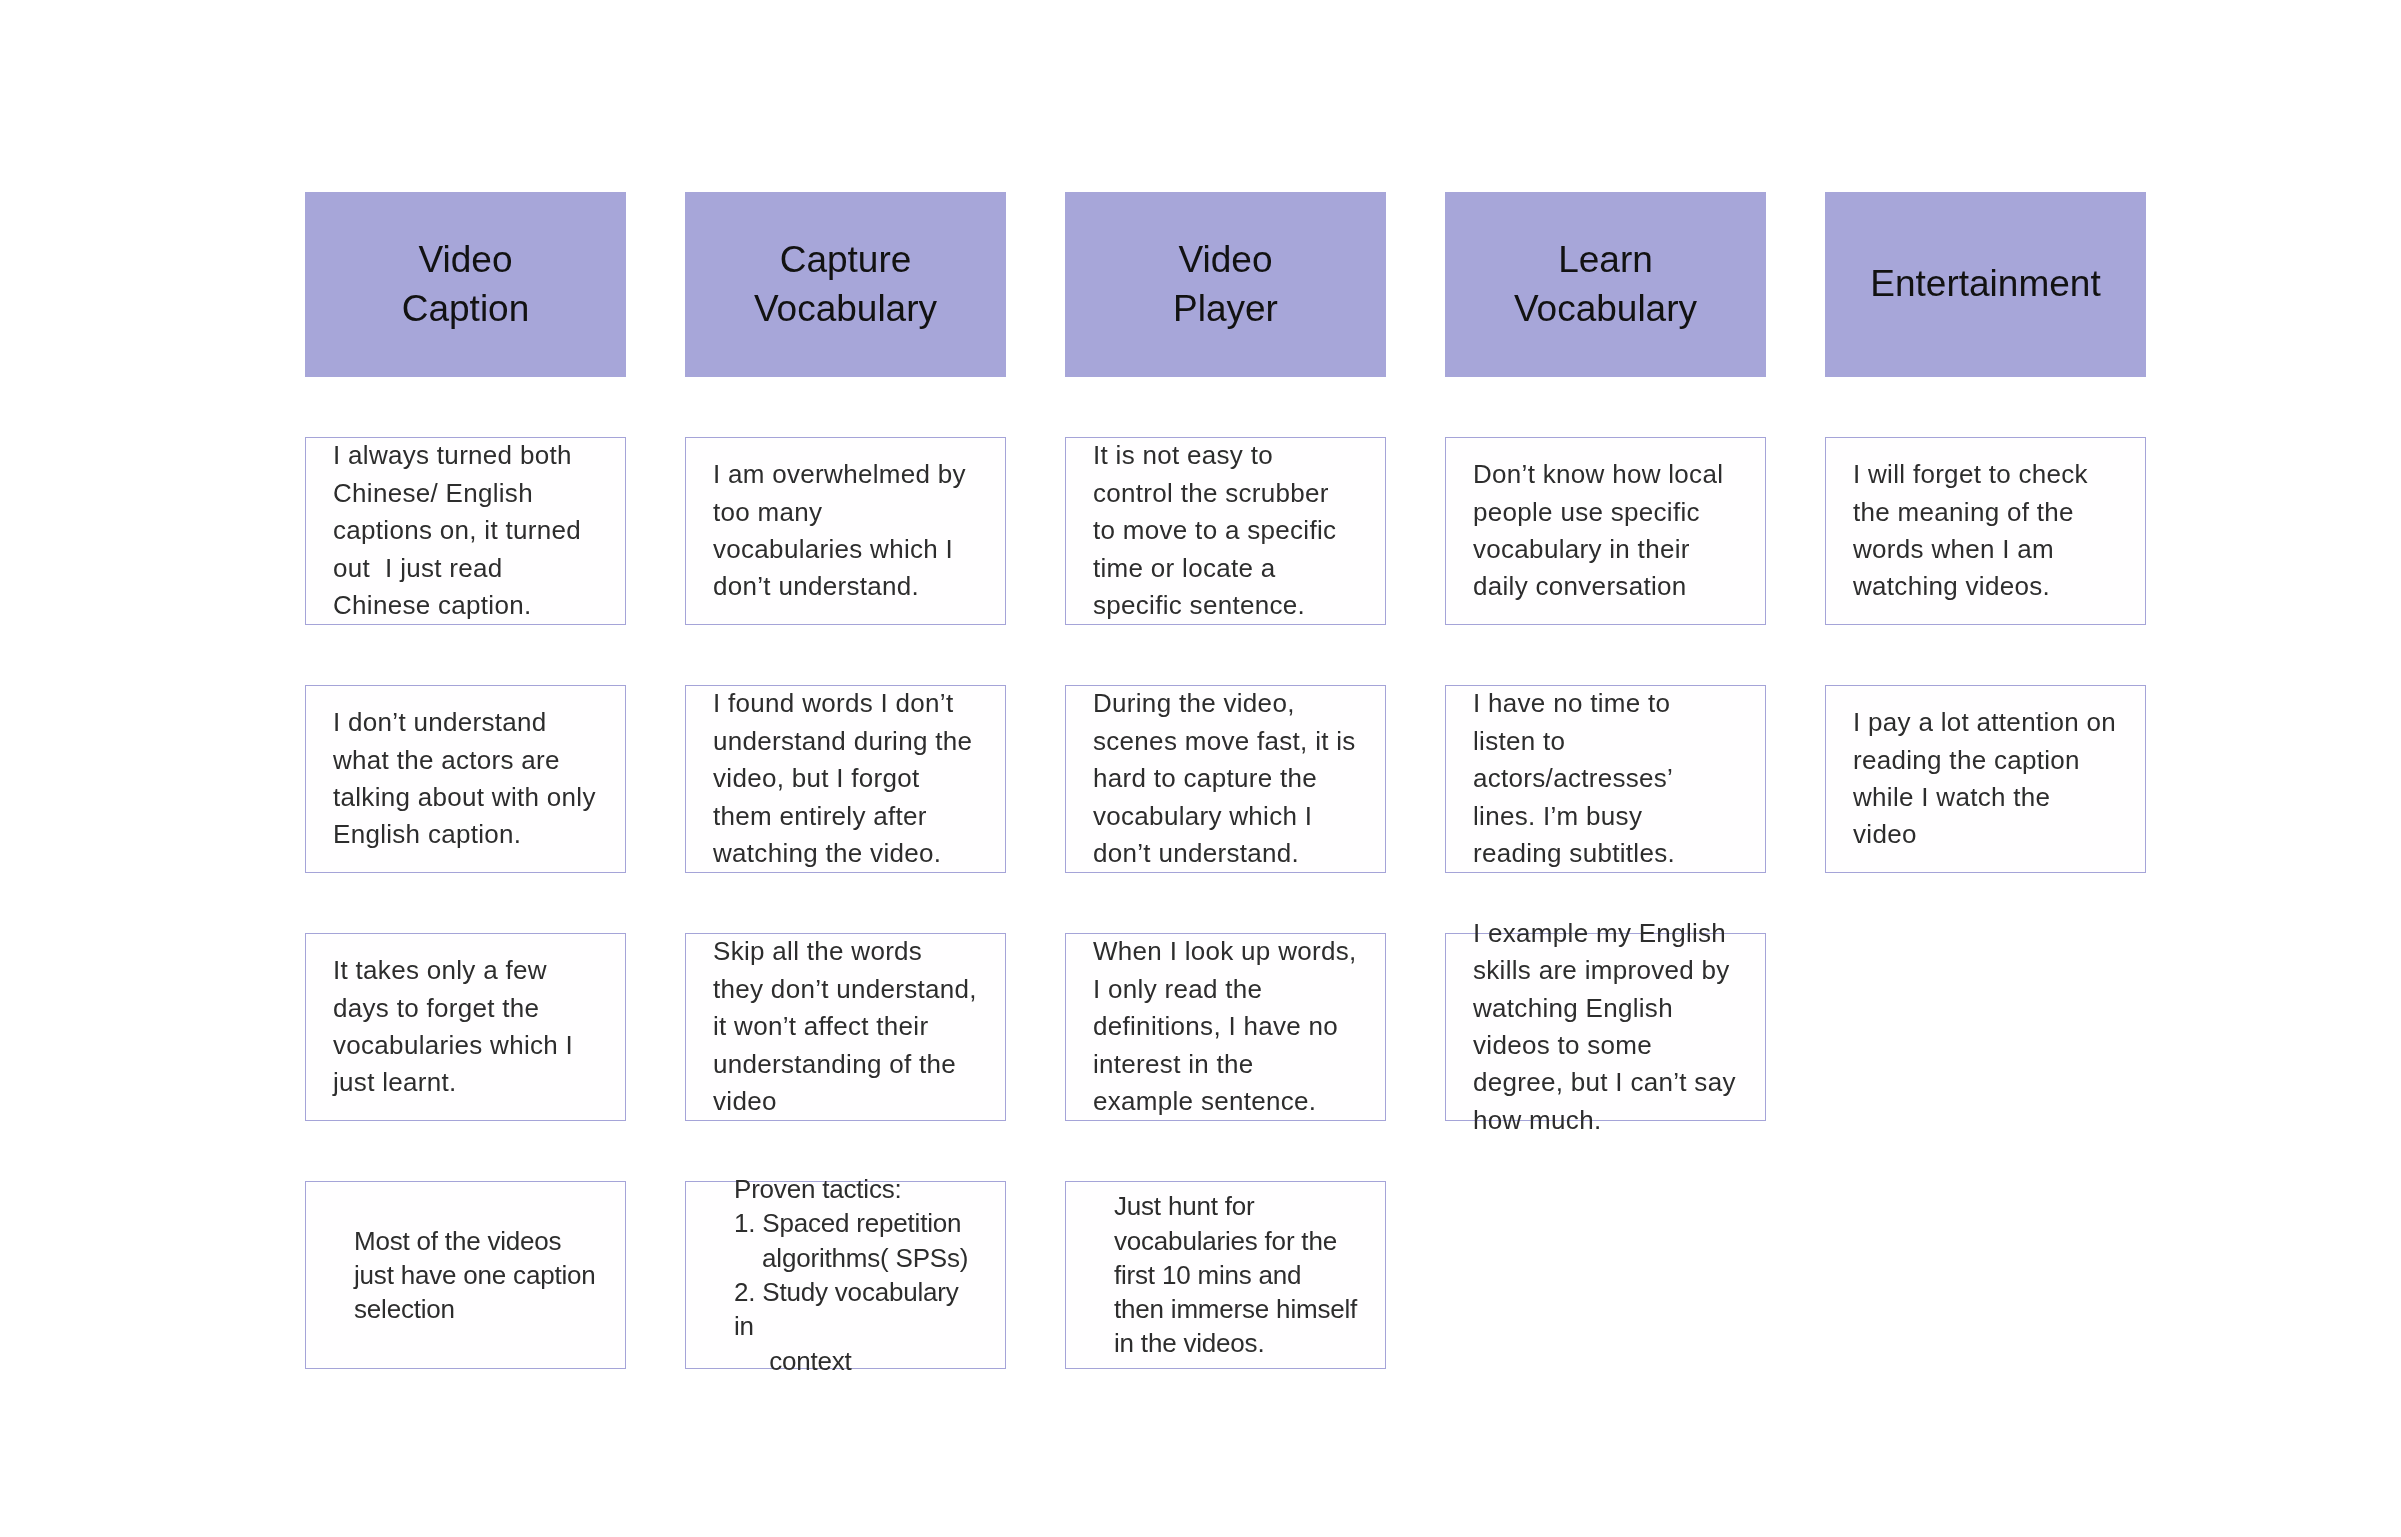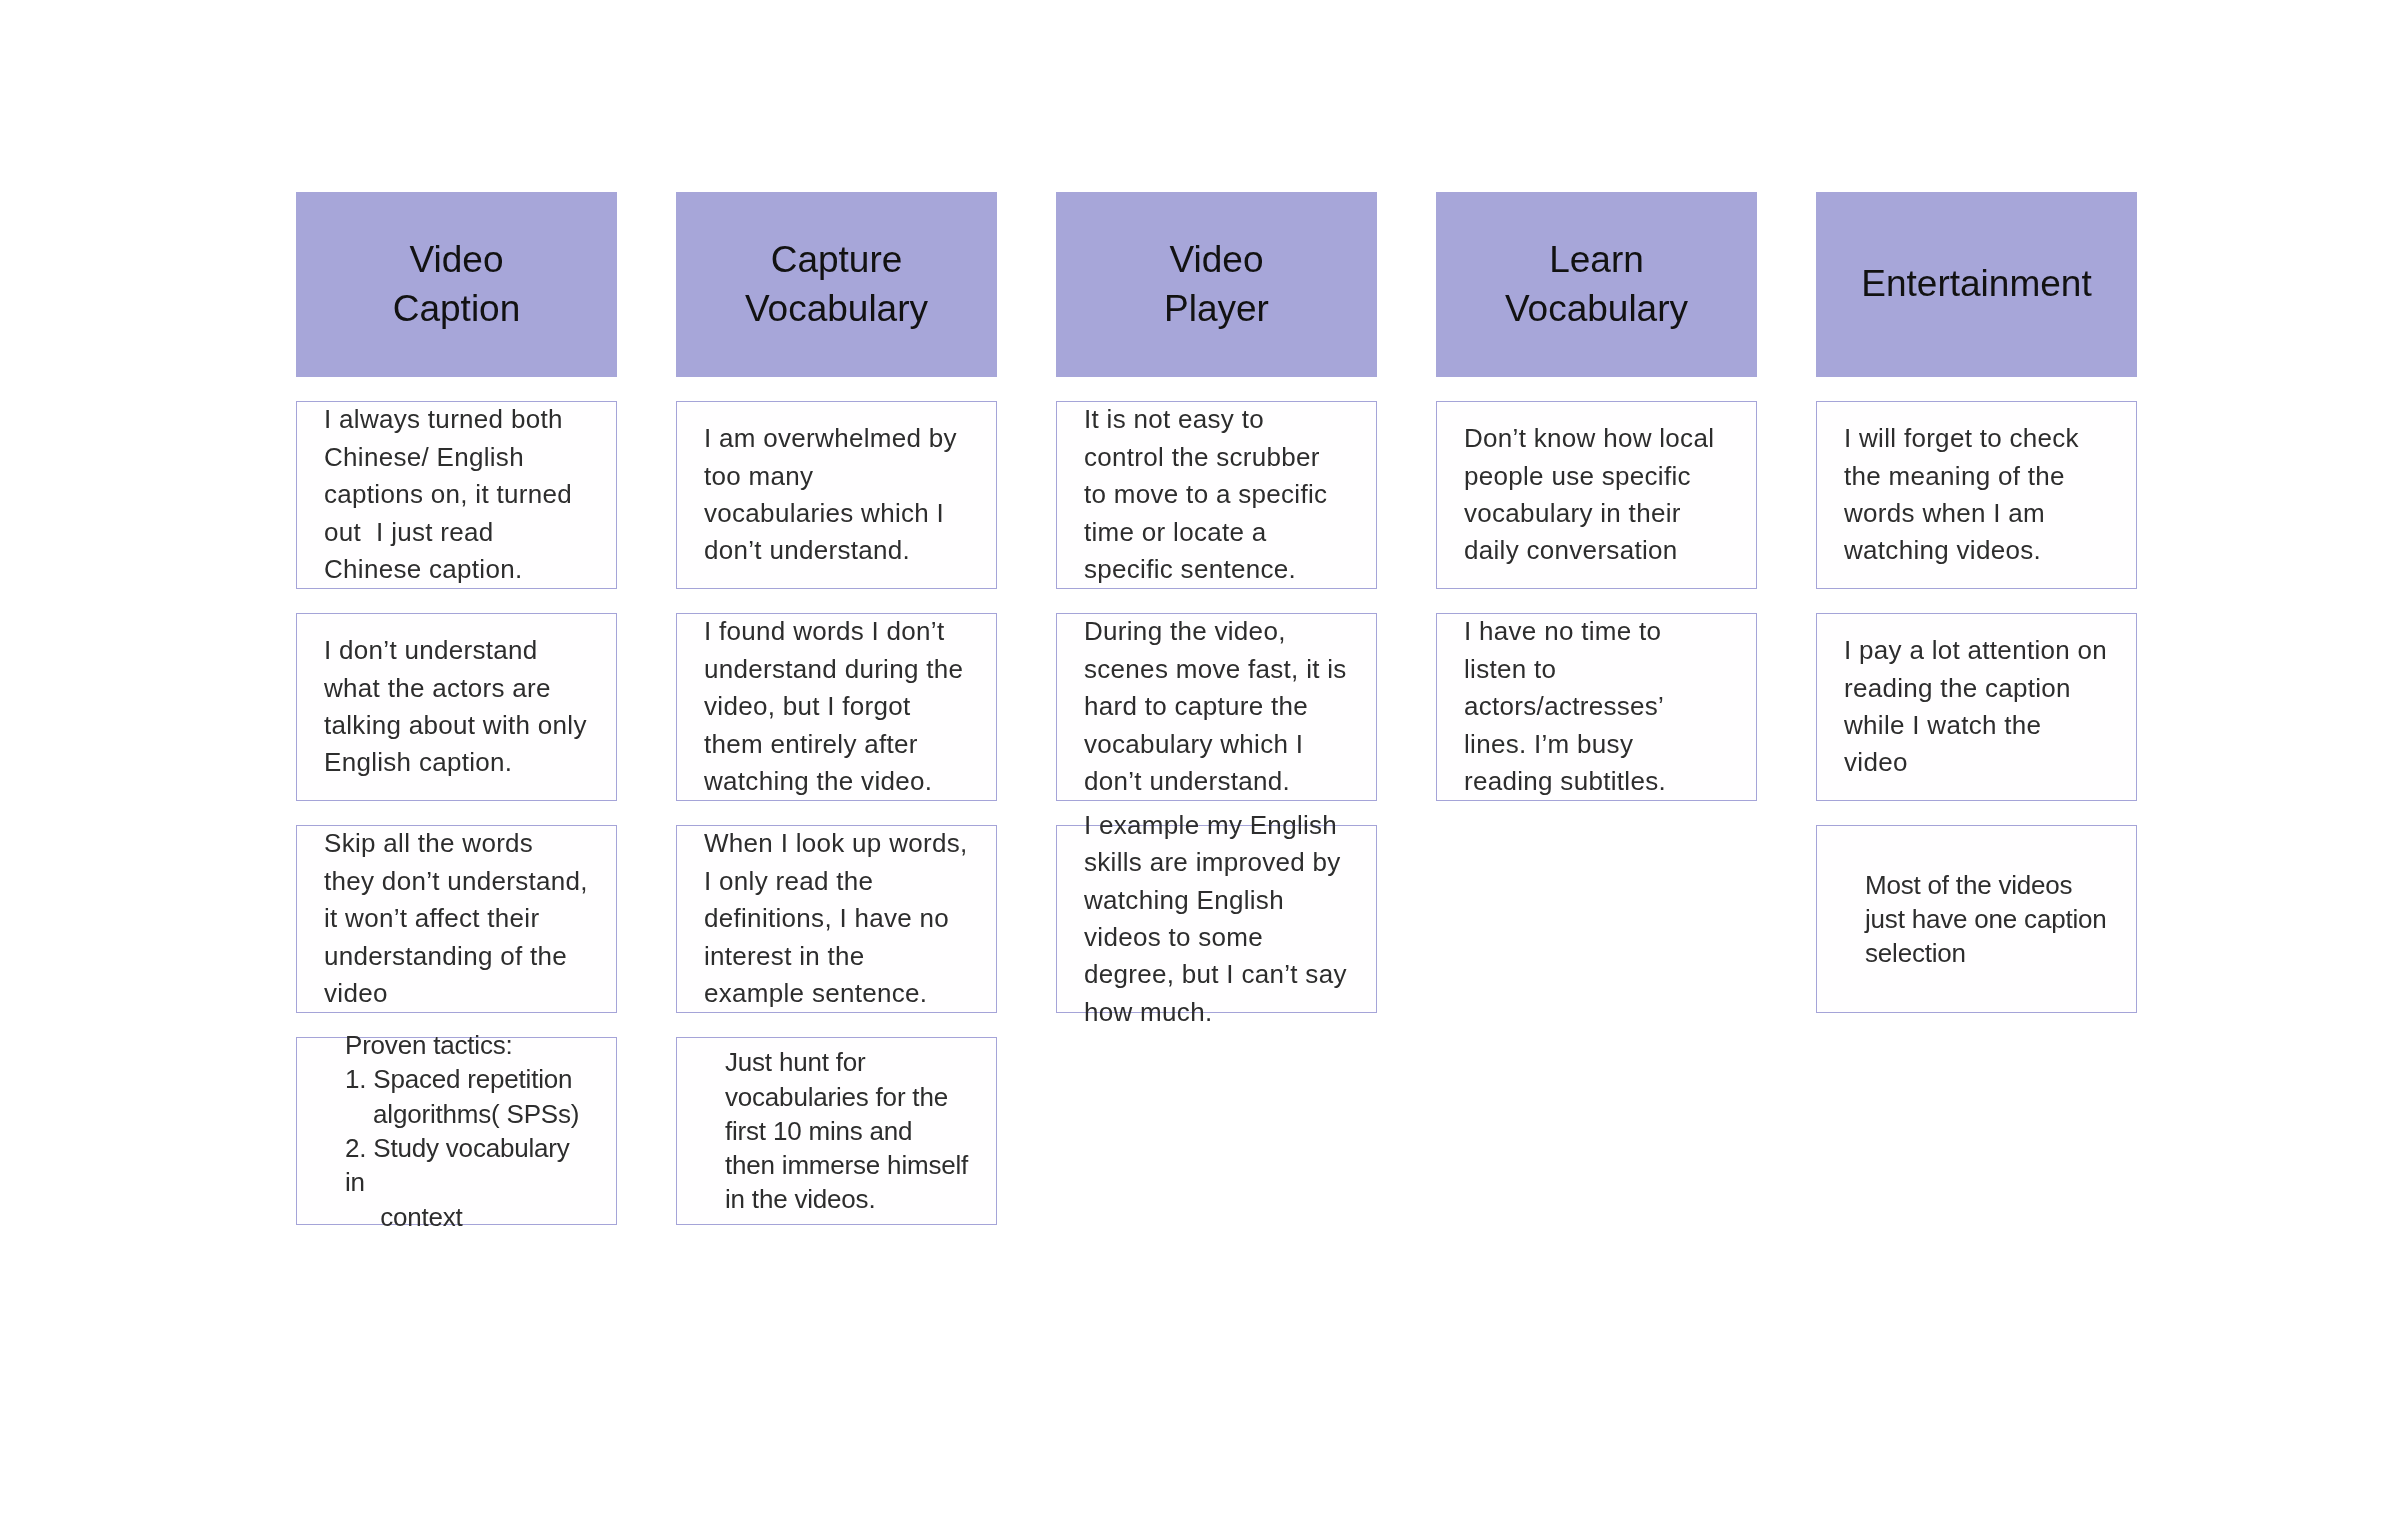--- a/index.html
+++ b/index.html
@@ -8,26 +8,26 @@
   }
   body {
     width: 2402px;
     height: 1537px;
     background: #ffffff;
     font-family: "Liberation Sans", "DejaVu Sans", sans-serif;
     position: relative;
   }
   .board {
     position: absolute;
-    left: 296px;
+    left: 305px;
     top: 192px;
     display: grid;
     grid-template-columns: repeat(5, 321px);
     grid-template-rows: 185px repeat(4, 188px);
-    gap: 24px 59px;
+    gap: 60px 59px;
   }
   .header {
     background: #a7a6d9;
     display: flex;
     align-items: center;
     justify-content: center;
     text-align: center;
     font-size: 37px;
     line-height: 1.32;
     color: #121212;
@@ -98,20 +98,23 @@
       <span class="card-text">During the video, scenes move fast, it is hard to capture the vocabulary which I don’t understand.</span>
     </div>
   <div class="card">
       <span class="card-text">I have no time to listen to actors/actresses’ lines. I’m busy reading subtitles.</span>
     </div>
 
   <div class="card">
       <span class="card-text">I pay a lot attention on reading the caption while I watch the video</span>
     </div>
   <div class="card">
+      <span class="card-text">It takes only a few days to forget the vocabularies which I just learnt.</span>
+    </div>
+  <div class="card">
       <span class="card-text">Skip all the words they don’t understand, it won’t affect their understanding of the video</span>
     </div>
   <div class="card">
       <span class="card-text">When I look up words, I only read the definitions, I have no interest in the example sentence.</span>
     </div>
   <div class="card">
       <span class="card-text">I example my English skills are improved by watching English videos to some degree, but I can’t say how much.</span>
     </div>
 
   <div class="card empty"></div>

